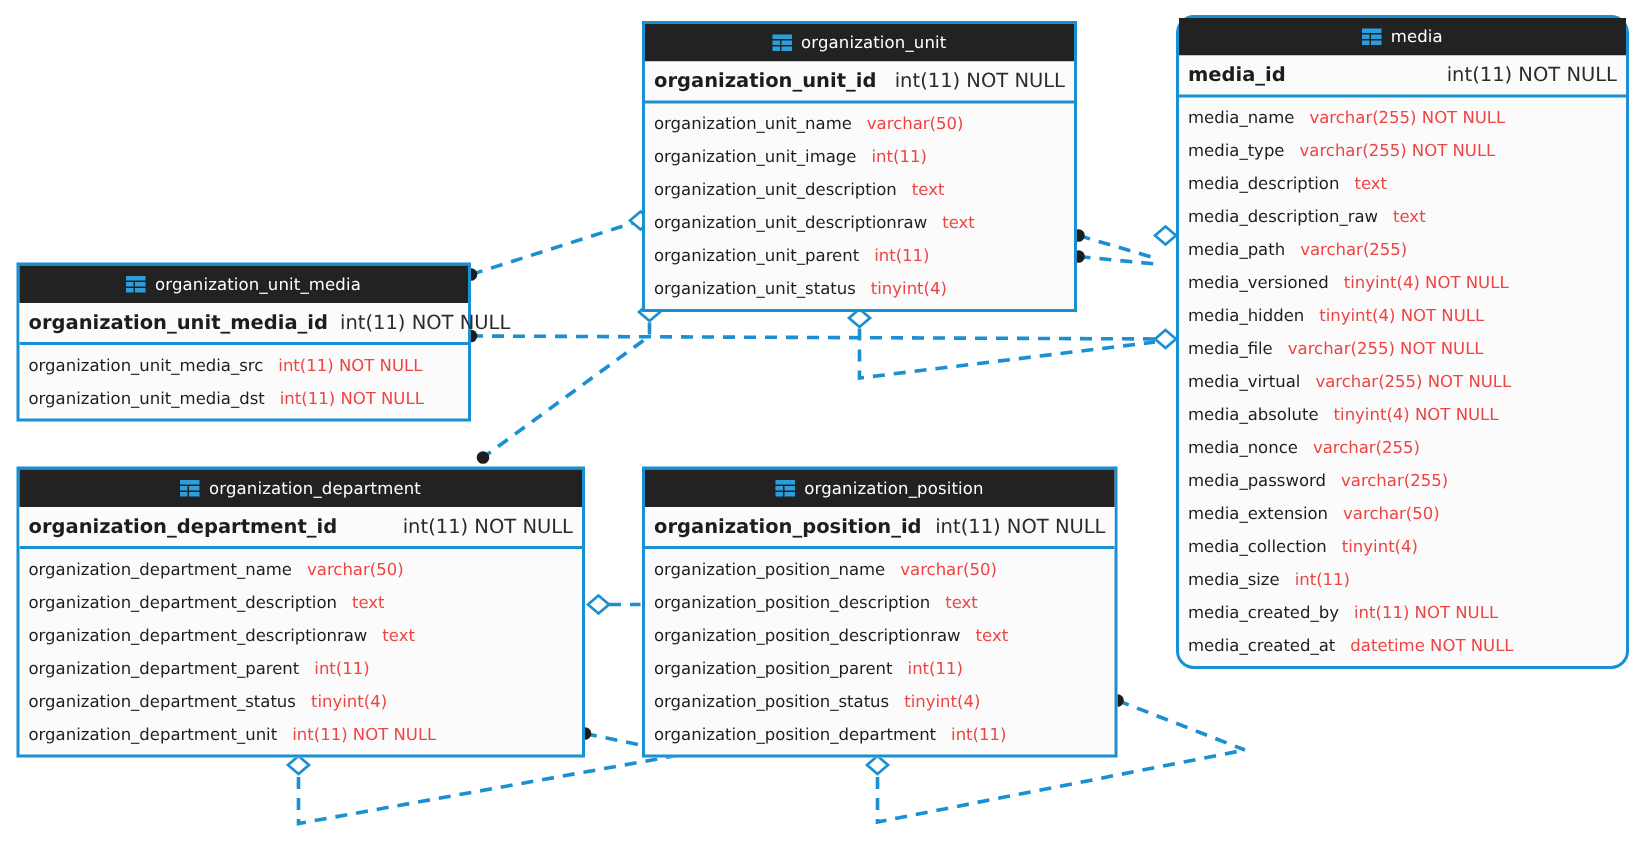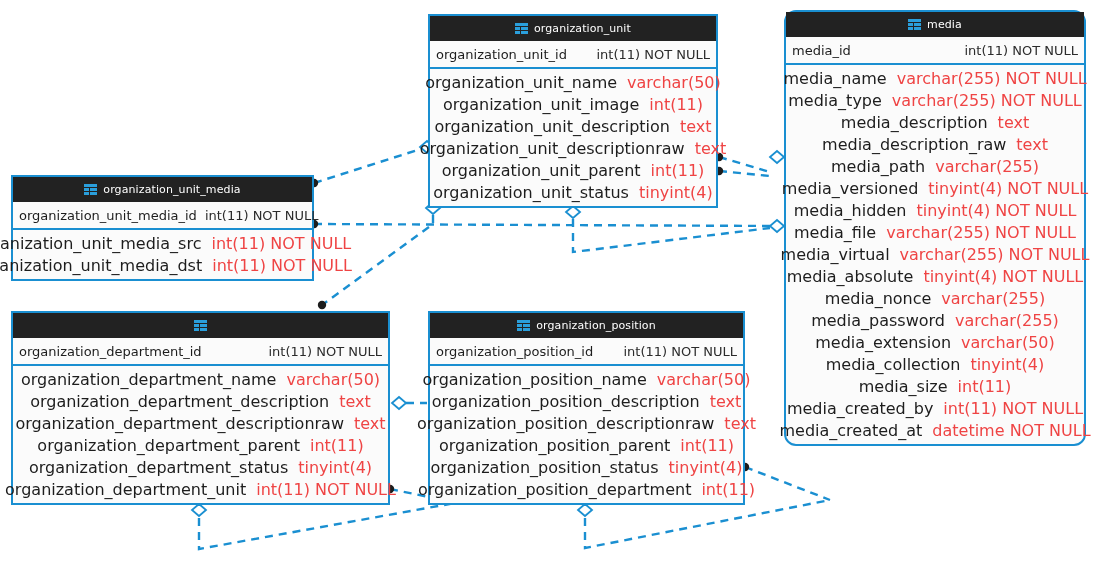--- a/index.html
+++ b/index.html
@@ -16,26 +16,26 @@
   .ticon i.b1{left:0;top:0;width:13px;height:3px;}
   .ticon i.b2{left:0;top:4px;width:5px;height:3px;}
   .ticon i.b3{left:6px;top:4px;width:7px;height:3px;}
   .ticon i.b4{left:0;top:8px;width:5px;height:3px;}
   .ticon i.b5{left:6px;top:8px;width:7px;height:3px;}
   .tname{font-weight:400;letter-spacing:.1px;}
 
   .pk{display:flex;justify-content:space-between;align-items:center;
       height:26px;padding:0 6px;border-bottom:2px solid #1a8fd1;
       background:#fbfbfb;font-size:13px;color:#1d1d1d;}
-  .pk .c{font-weight:normal;}
+  .pk .c{font-weight:bold;}
   .pk .t{font-weight:normal;color:#2b2b2b;padding-left:8px;white-space:nowrap;}
 
   .rows{padding:2px 0 3px 0;}
-  .row{display:flex;justify-content:center;align-items:center;
-       height:22px;padding:0 6px;font-size:16px;color:#1d1d1d;}
+  .row{display:flex;justify-content:flex-start;align-items:center;
+       height:22px;padding:0 6px;font-size:11px;color:#1d1d1d;}
   .row .t{color:#ef4444;padding-left:10px;white-space:nowrap;}
   .row .c{white-space:nowrap;}
 </style>
 </head>
 <body>
 
 <div id="canvas">
 
   <svg id="links" viewBox="0 0 1097 562" xmlns="http://www.w3.org/2000/svg">
     <g stroke="#1a8fd1" stroke-width="2.4" fill="none" stroke-dasharray="8,6" stroke-linecap="butt">
@@ -241,20 +241,21 @@
       </div>
       <div class="table" style="left: 11px; top: 311px; width: 379px;">
         <div class="thead">
           <span class="ticon">
             <i class="b1"></i>
             <i class="b2"></i>
             <i class="b3"></i>
             <i class="b4"></i>
             <i class="b5"></i>
           </span>
+          <span class="tname">organization_department</span>
         </div>
         <div class="pk">
           <span class="c">organization_department_id</span>
           <span class="t">int(11) NOT NULL</span>
         </div>
         <div class="rows">
           <div class="row">
             <span class="c">organization_department_name</span>
             <span class="t">varchar(50)</span>
           </div>

